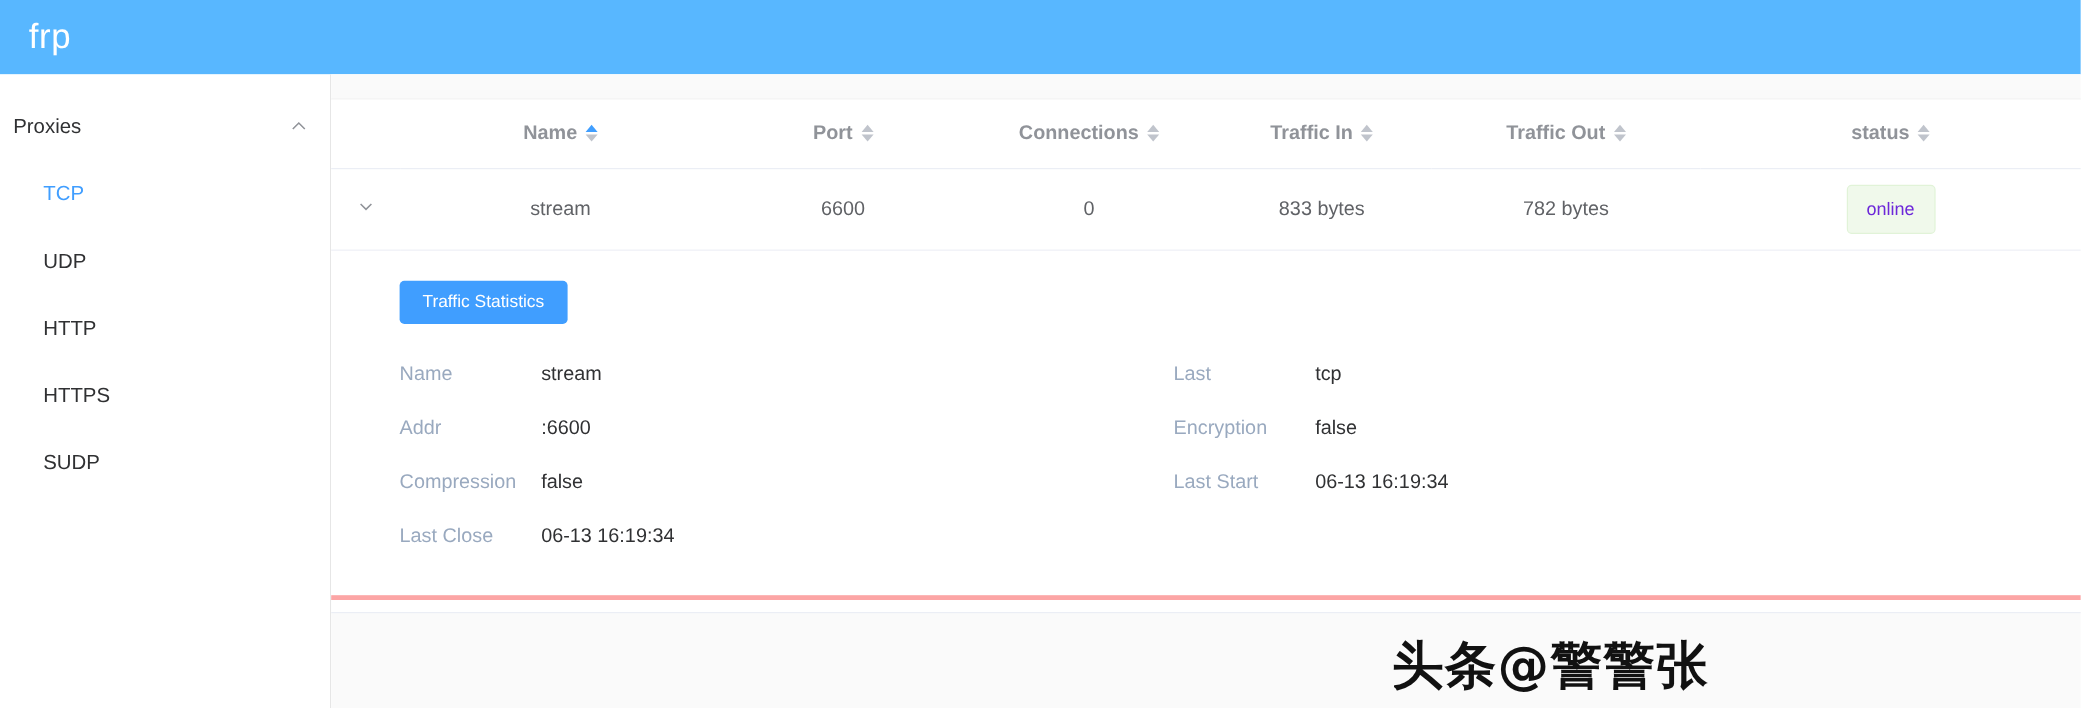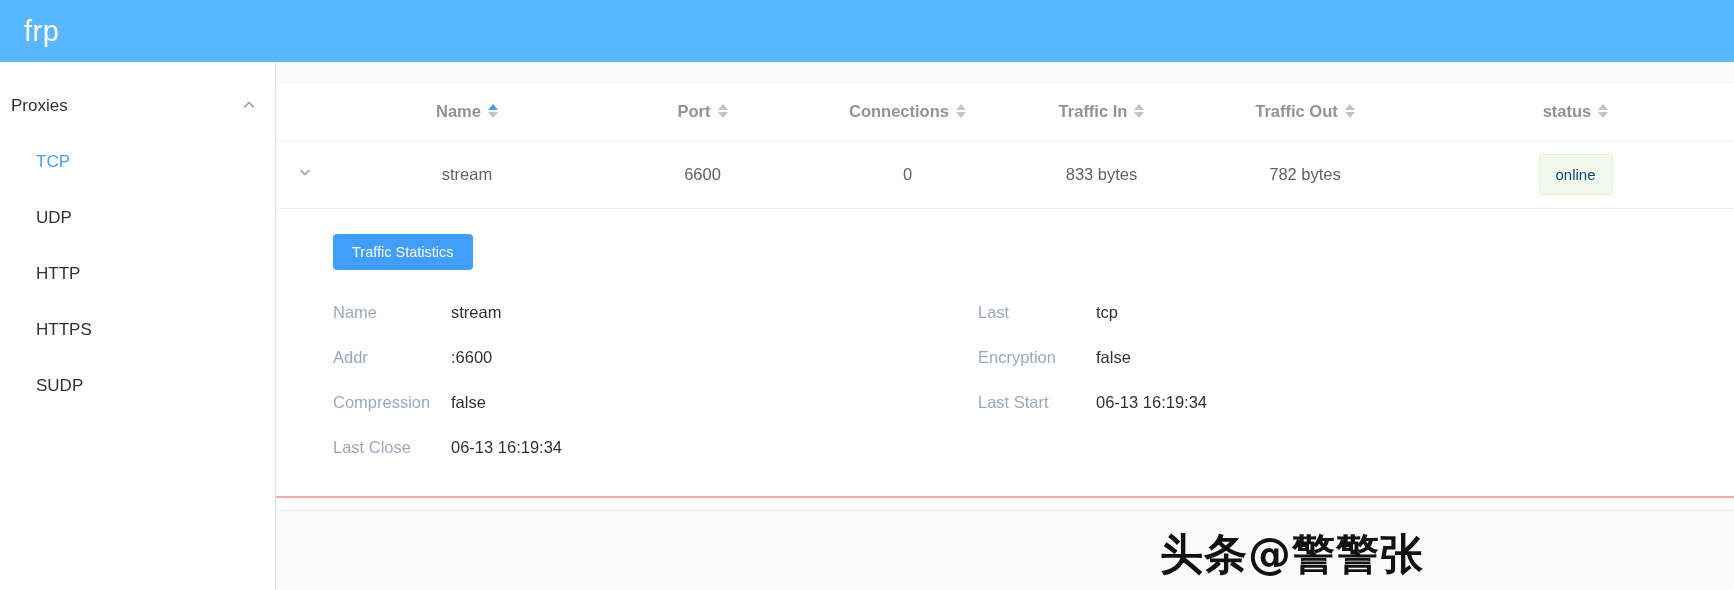--- a/index.html
+++ b/index.html
@@ -124,31 +124,31 @@
     cursor: pointer;
     line-height: 0;
   }
 
   .badge {
     display: inline-block;
     min-width: 74px;
     padding: 12px 14px;
     font-size: 15px;
     line-height: 1;
-    color: #0c4a6e;
+    color: #6d28d9;
     background: #f0f9eb;
     border: 1px solid #e1f3d8;
     border-radius: 4px;
     text-align: center;
   }
 
   
   .detail {
     padding: 25px 0 26px 57px;
-    border-bottom: 2px solid #fca5a5;
+    border-bottom: 4px solid #fca5a5;
     background: #ffffff;
   }
   .btn-primary {
     display: inline-block;
     background: #409eff;
     color: #ffffff;
     border: none;
     border-radius: 4px;
     font-size: 14.5px;
     font-family: "Liberation Sans", sans-serif;

